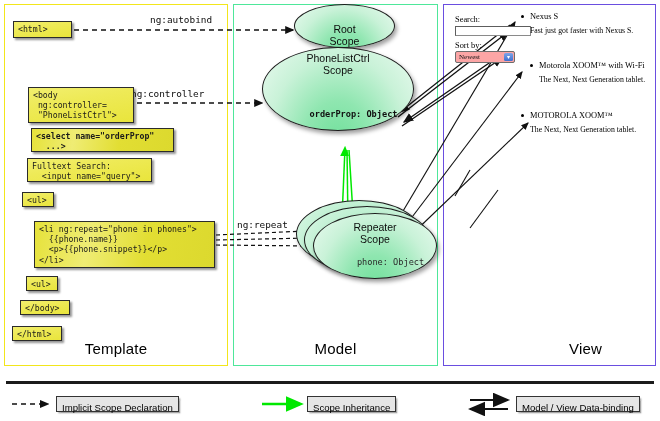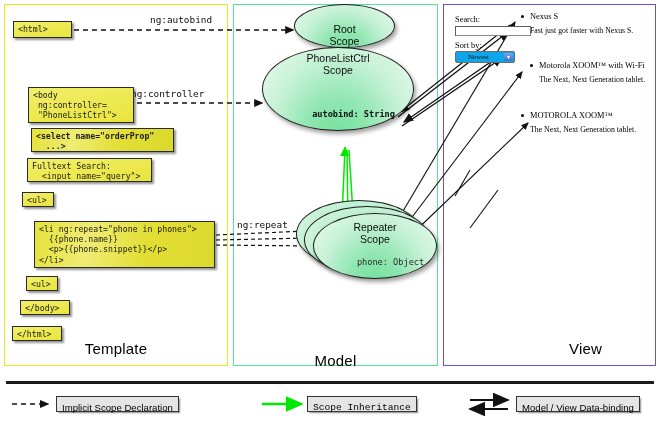--- a/index.html
+++ b/index.html
@@ -61,24 +61,24 @@
   
   .view-label{
     position:absolute;font-family:"Liberation Serif",serif;
     font-size:8.4px;color:#000;
   }
   .view-input{
     position:absolute;box-sizing:border-box;background:#fff;
     border:1px solid #8a8a8a;border-top-color:#5d5d5d;border-left-color:#5d5d5d;
   }
   .view-select{
-    position:absolute;box-sizing:border-box;background:#0ea5e9;
+    position:absolute;box-sizing:border-box;background:#fca5a5;
     border:1px solid #6d6d6d;border-radius:2px;
     font-family:"Liberation Serif",serif;font-size:7px;color:#111;
-    padding-left:12px;line-height:10px;white-space:nowrap;overflow:hidden;
+    padding-left:3px;line-height:10px;white-space:nowrap;overflow:hidden;
   }
   .view-select .arrowbtn{
     position:absolute;right:1px;top:1px;width:9px;height:8px;border-radius:1.5px;
     background:linear-gradient(180deg,#7fa6e8 0%,#3f6fd0 100%);
     color:#fff;font-size:6px;line-height:8px;text-align:center;
   }
   .phone-item{position:absolute;}
   .phone-name{
     font-family:"Liberation Serif",serif;font-size:8.4px;color:#000;white-space:nowrap;
   }
@@ -111,21 +111,21 @@
 </head>
 <body>
 
 <div id="stage">
 
   <div class="panel" id="panel-template"></div>
   <div class="panel" id="panel-model"></div>
   <div class="panel" id="panel-view"></div>
 
   <div class="panel-label" style="left:4px;top:340px;width:224px;">Template</div>
-  <div class="panel-label" style="left:233px;top:352px;width:205px;">Model</div>
+  <div class="panel-label" style="left:233px;top:340px;width:205px;">Model</div>
   <div class="panel-label" style="left:443px;top:340px;width:213px;margin-left:36px;">View</div>
 
   <svg class="overlay">
     <defs>
       <marker id="ah-black" markerWidth="7" markerHeight="7" refX="6" refY="3" orient="auto">
         <path d="M0,0 L7,3 L0,6 z" fill="#111"></path>
       </marker>
       <marker id="ah-black-sm" markerWidth="6" markerHeight="6" refX="5.5" refY="2.6" orient="auto">
         <path d="M0,0 L6,2.6 L0,5.2 z" fill="#111"></path>
       </marker>
@@ -201,21 +201,21 @@
     </div>
   </div>
 
   <div class="ellipse" style="left:262px;top:47px;width:152px;height:84px;">
     <div class="title">
       <span>PhoneListCtrl</span><br>
       <span>Scope</span>
     </div>
     <div class="props">
       <br>
-      <b>autobind: String</b>
+      <b>orderProp: Object</b>
     </div>
   </div>
 
   <div class="ellipse-ghost" style="left:296px;top:200px;width:124px;height:66px;"></div>
   <div class="ellipse-ghost" style="left:304px;top:206px;width:124px;height:66px;"></div>
   <div class="ellipse" style="left:313px;top:213px;width:124px;height:66px;">
     <div class="title">
       <span>Repeater</span><br>
       <span>Scope</span>
     </div>
@@ -257,16 +257,16 @@
 
     <line x1="12" y1="404" x2="48" y2="404" stroke="#111" stroke-width="1.4" stroke-dasharray="5,4" marker-end="url(#ah-black)"></line>
 
     <line x1="262" y1="404" x2="300" y2="404" stroke="#00e800" stroke-width="2.6" marker-end="url(#ah-green)"></line>
 
     <line x1="470" y1="400" x2="508" y2="400" stroke="#111" stroke-width="2.2" marker-end="url(#ah-black-lg)"></line>
     <line x1="508" y1="409" x2="470" y2="409" stroke="#111" stroke-width="2.2" marker-end="url(#ah-black-lg)"></line>
   </svg>
 
   <div class="legend-box" style="left:56px;top:396px;height:16px;">Implicit Scope Declaration</div>
-  <div class="legend-box" style="left:307px;top:396px;height:16px;font-family:Liberation Mono, monospace;">Scope Inheritance</div>
+  <div class="legend-box" style="left:307px;top:396px;height:16px;">Scope Inheritance</div>
   <div class="legend-box" style="left:516px;top:396px;height:16px;">Model / View Data-binding</div>
 
 </div>
 
 </body></html>

